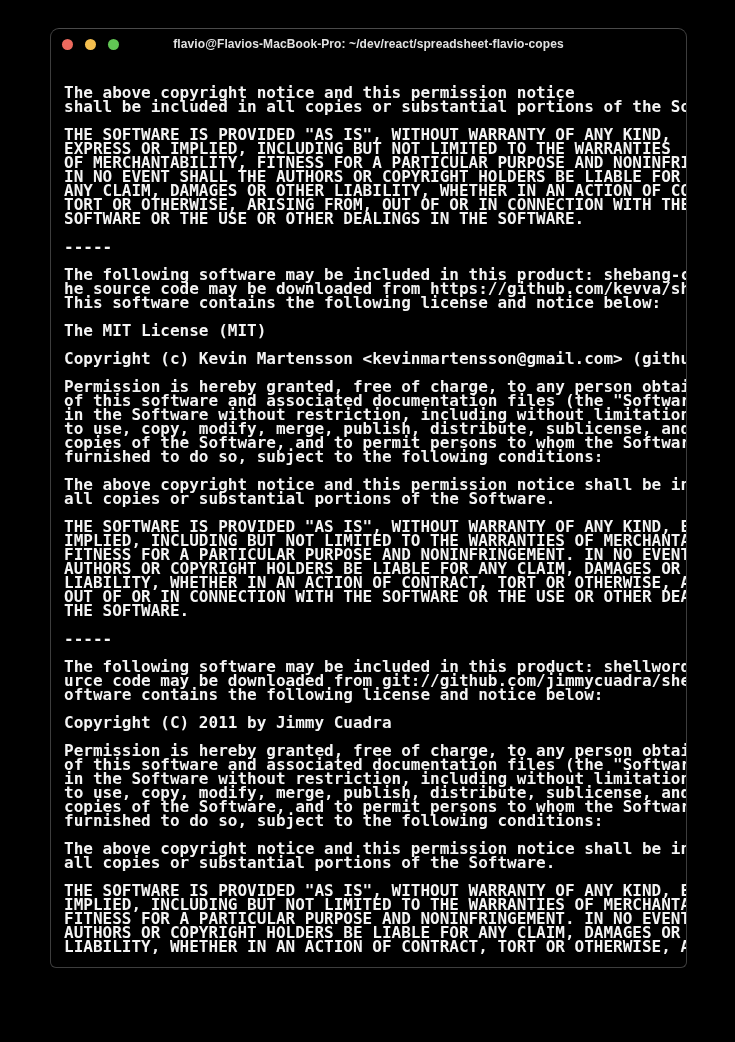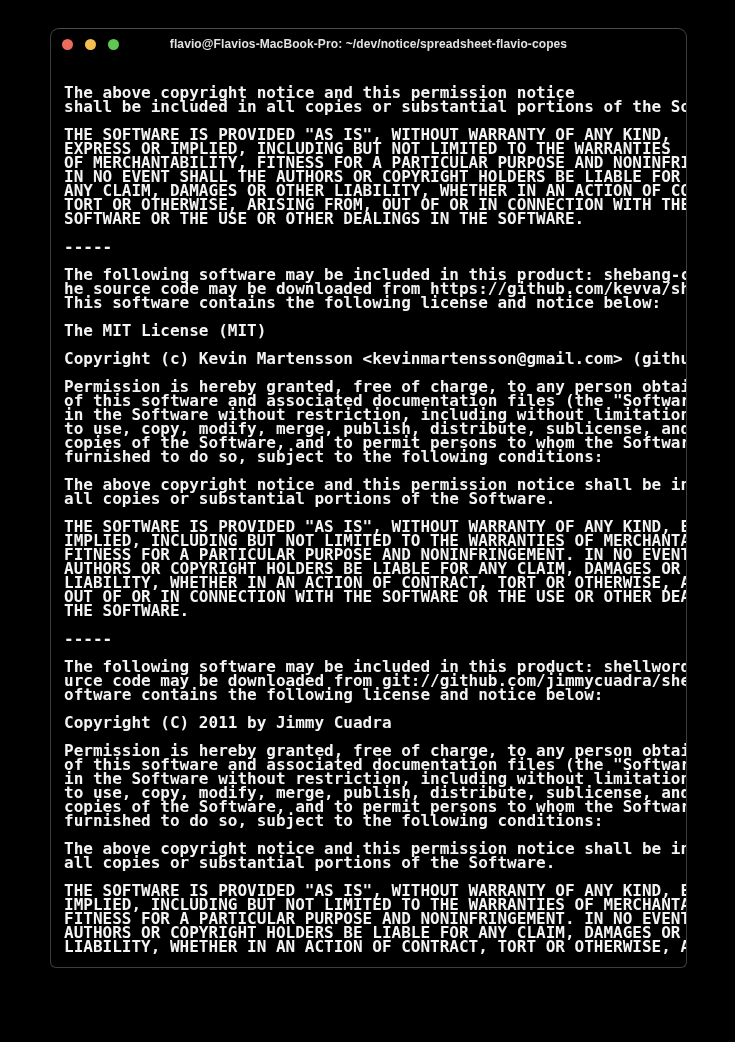--- a/index.html
+++ b/index.html
@@ -68,21 +68,21 @@
 <div class="stage">
 
   <div class="terminal-window">
 
     <div class="title-bar">
       <div class="traffic-lights">
         <div class="tl-dot" style="background-color: rgb(237, 106, 94);"></div>
         <div class="tl-dot" style="background-color: rgb(245, 191, 79);"></div>
         <div class="tl-dot" style="background-color: rgb(97, 197, 84);"></div>
       </div>
-      <div class="window-title">flavio@Flavios-MacBook-Pro: ~/dev/notice/spreadsheet-flavio-copes</div>
+      <div class="window-title">flavio@Flavios-MacBook-Pro: ~/dev/react/spreadsheet-flavio-copes</div>
     </div>
 
     <div class="terminal-body">
       <pre class="terminal-output">The above copyright notice and this permission notice
 shall be included in all copies or substantial portions of the Software.
 
 THE SOFTWARE IS PROVIDED "AS IS", WITHOUT WARRANTY OF ANY KIND,
 EXPRESS OR IMPLIED, INCLUDING BUT NOT LIMITED TO THE WARRANTIES
 OF MERCHANTABILITY, FITNESS FOR A PARTICULAR PURPOSE AND NONINFRINGEMENT.
 IN NO EVENT SHALL THE AUTHORS OR COPYRIGHT HOLDERS BE LIABLE FOR

